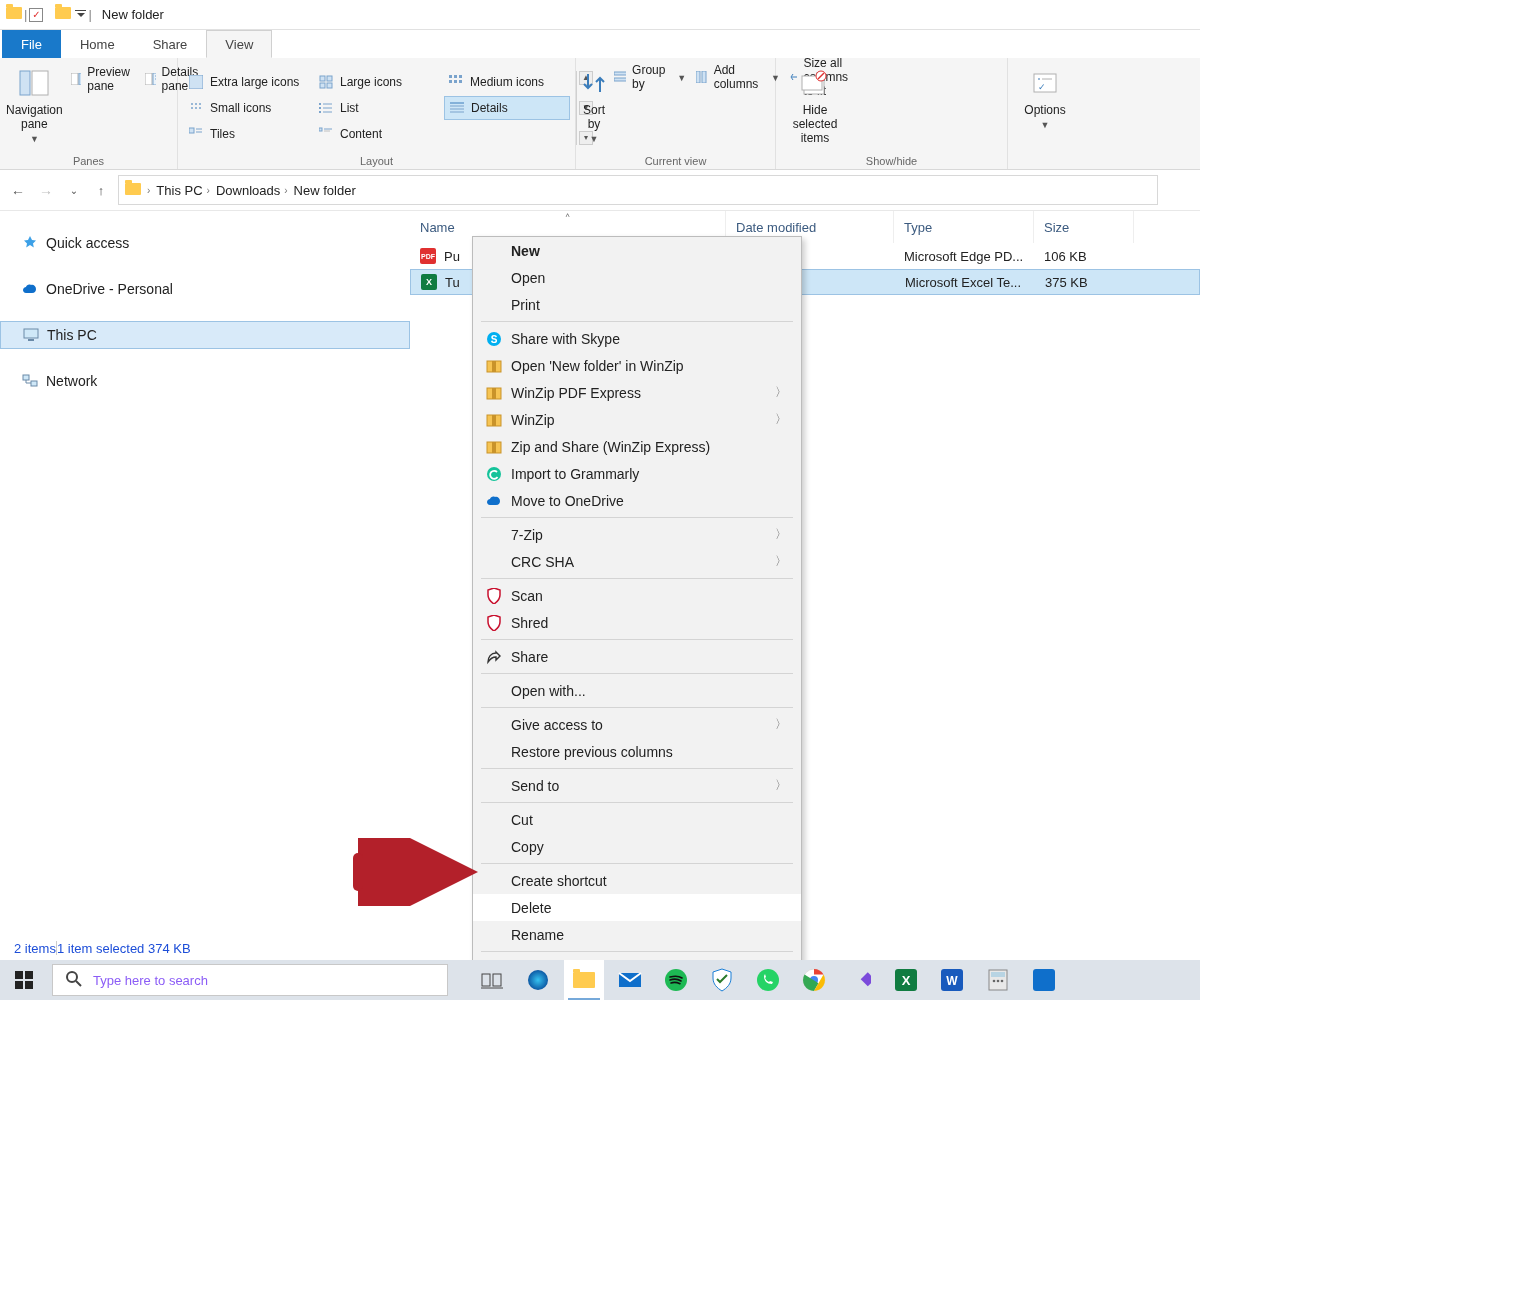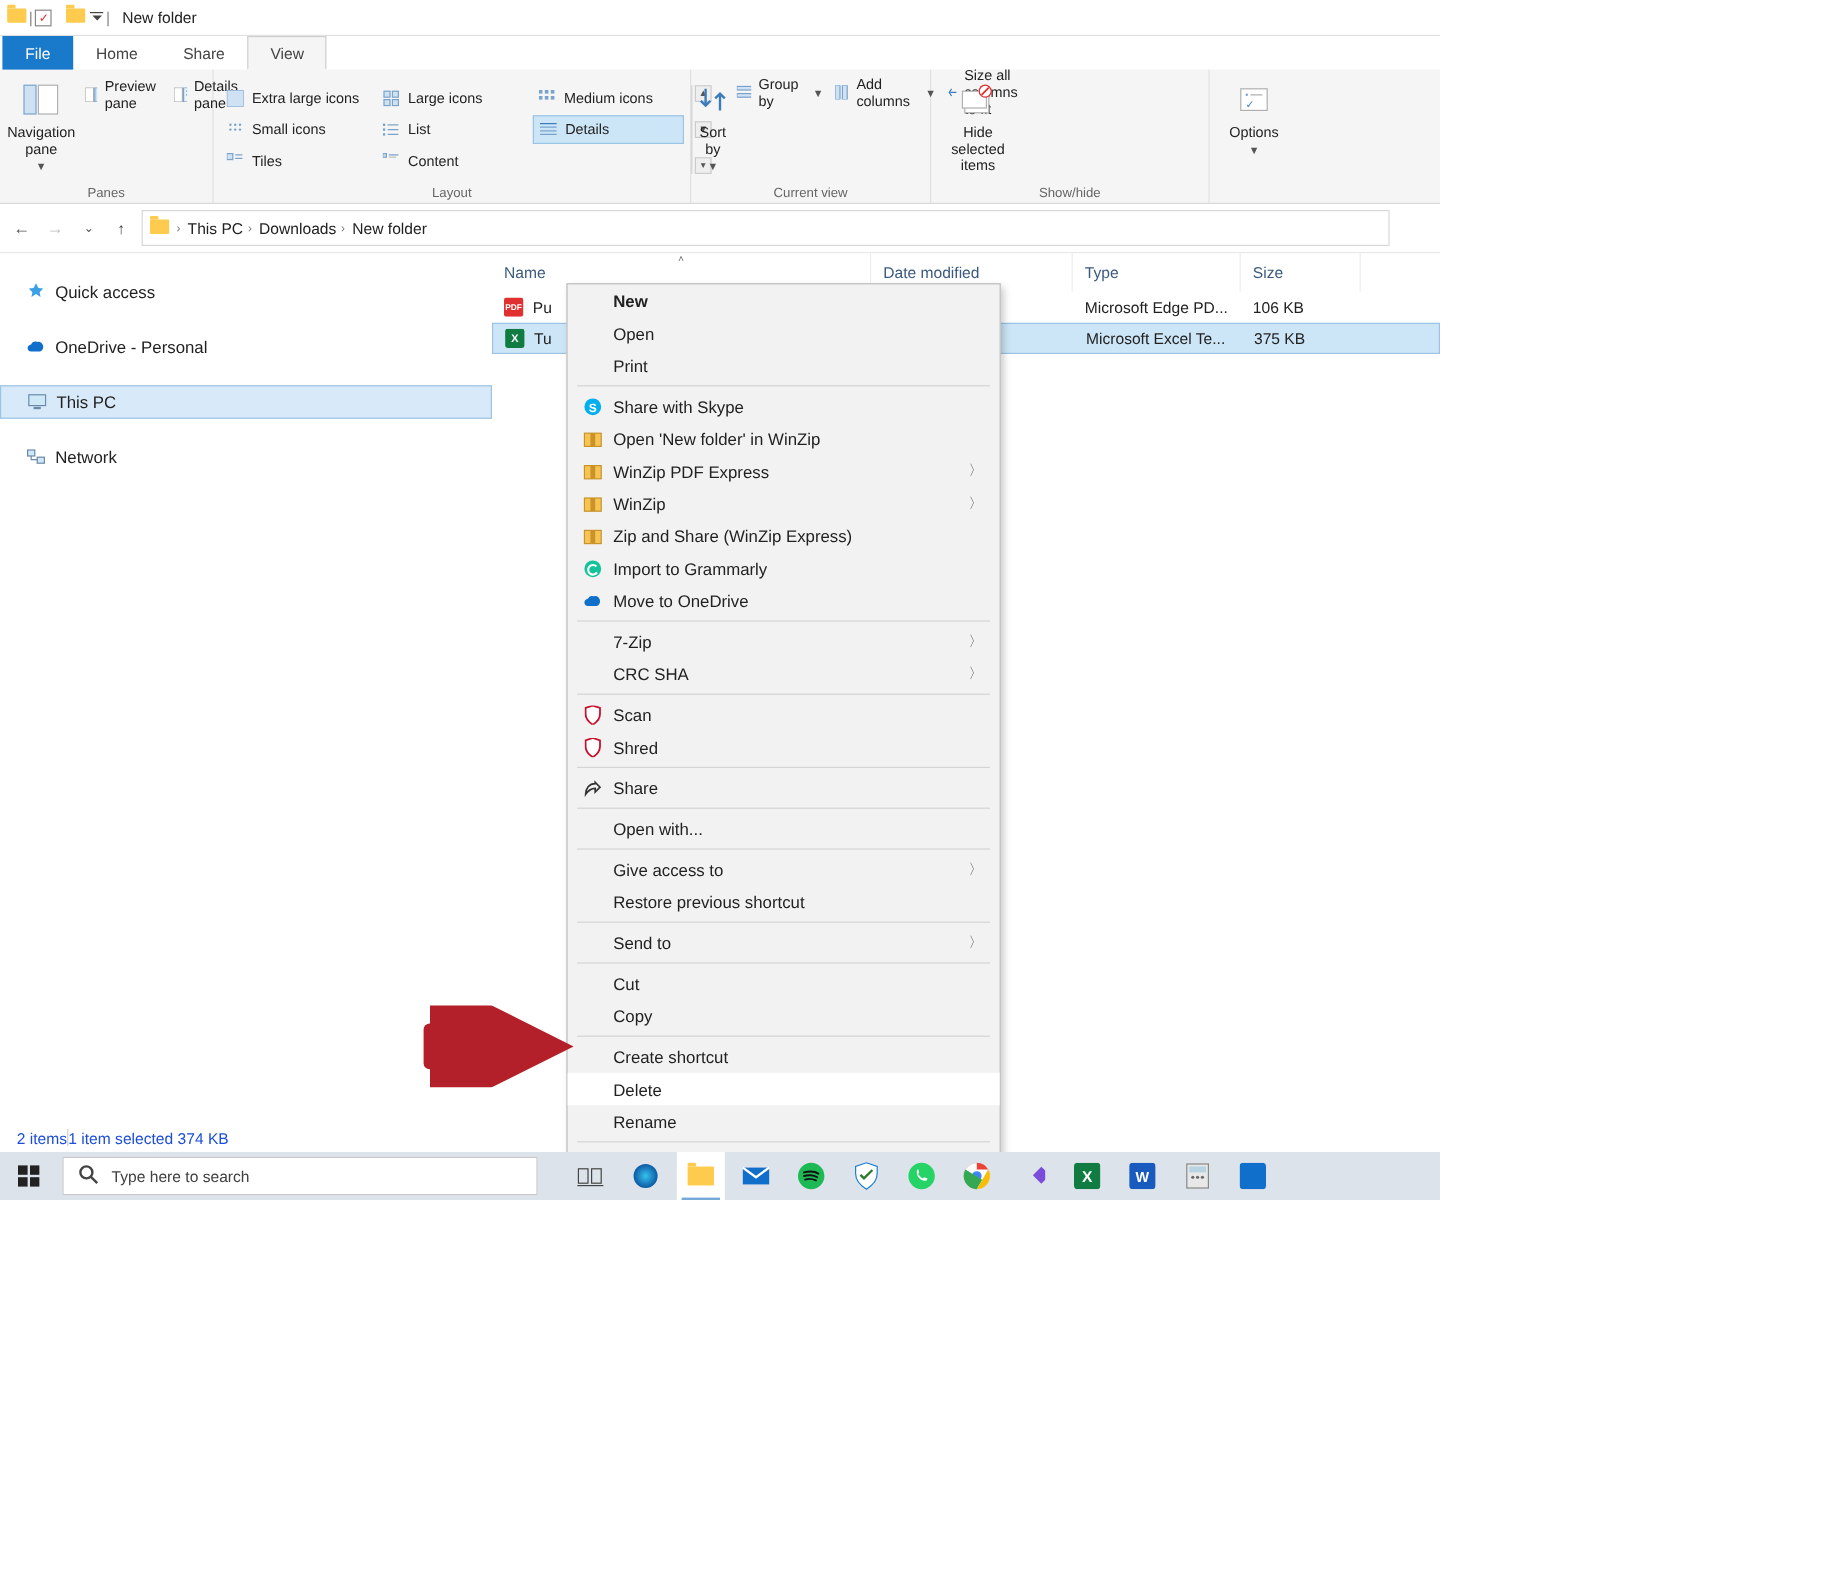--- a/index.html
+++ b/index.html
@@ -66,21 +66,21 @@
   .col-date{flex:0 0 168px}
   .col-type{flex:0 0 140px}
   .col-size{flex:0 0 100px}
   .sort-ind{position:absolute;left:50%;top:0;transform:translateX(-50%);font-size:8px;color:#6a6a6a}
   .filerow{display:flex;align-items:center;height:26px;font-size:13px}
   .filerow.sel{background:#CDE6F7}
   .fcell{padding-left:10px;display:flex;align-items:center;gap:8px;overflow:hidden;white-space:nowrap}
   .fcell.size{justify-content:flex-start;padding-right:10px}
 
   
-  .ctx{position:absolute;left:472px;top:236px;width:362px;background:#f2f2f2;border:1px solid #bcbcbc;box-shadow:3px 3px 6px rgba(0,0,0,.2)}
+  .ctx{position:absolute;left:472px;top:236px;width:330px;background:#f2f2f2;border:1px solid #bcbcbc;box-shadow:3px 3px 6px rgba(0,0,0,.2)}
   .ctx .mi{display:flex;align-items:center;height:27px;padding:0 14px 0 10px}
   .ctx .mi.highlight{background:#fff}
   .ctx .icn{width:22px;display:flex;align-items:center;justify-content:center;margin-right:6px}
   .ctx .lbl{flex:1;font-size:14px}
   .ctx .sub{font-size:12px;color:#666}
   .ctx hr{border:none;border-top:1px solid #d4d4d4;margin:3px 8px}
   .ctx .bold{font-weight:600}
 
   
   .status{position:absolute;left:0;bottom:40px;height:24px;display:flex;align-items:center;padding-left:14px;font-size:13px;color:#1d4ed8}
@@ -579,21 +579,21 @@
         <span class="lbl">Open with...</span>
       </div>
       <hr>
       <div class="mi">
         <span class="icn"></span>
         <span class="lbl">Give access to</span>
         <span class="sub">〉</span>
       </div>
       <div class="mi">
         <span class="icn"></span>
-        <span class="lbl">Restore previous shortcut</span>
+        <span class="lbl">Restore previous columns</span>
       </div>
       <hr>
       <div class="mi">
         <span class="icn"></span>
         <span class="lbl">Send to</span>
         <span class="sub">〉</span>
       </div>
       <hr>
       <div class="mi">
         <span class="icn"></span>
@@ -646,21 +646,21 @@
           <rect x="10" y="0" width="8" height="8" fill="#222"></rect>
           <rect x="0" y="10" width="8" height="8" fill="#222"></rect>
           <rect x="10" y="10" width="8" height="8" fill="#222"></rect>
         </svg>
   </div>
   <div class="search">
     <span><svg width="18" height="18">
             <circle cx="7" cy="7" r="5" fill="none" stroke="#444" stroke-width="2"></circle>
             <line x1="11" y1="11" x2="16" y2="16" stroke="#444" stroke-width="2"></line>
           </svg></span>
-    <span style="color:#404040">Type here to search</span>
+    <span style="color:#8b5cf6">Type here to search</span>
   </div>
   <div style="width:12px"></div>
   <div class="tb-icn">
         <svg width="22" height="18">
           <rect x="1" y="3" width="8" height="12" fill="none" stroke="#444"></rect>
           <rect x="12" y="3" width="8" height="12" fill="none" stroke="#444"></rect>
           <line x1="0" y1="17" x2="22" y2="17" stroke="#444"></line>
         </svg>
       </div>
   <div class="tb-icn">

